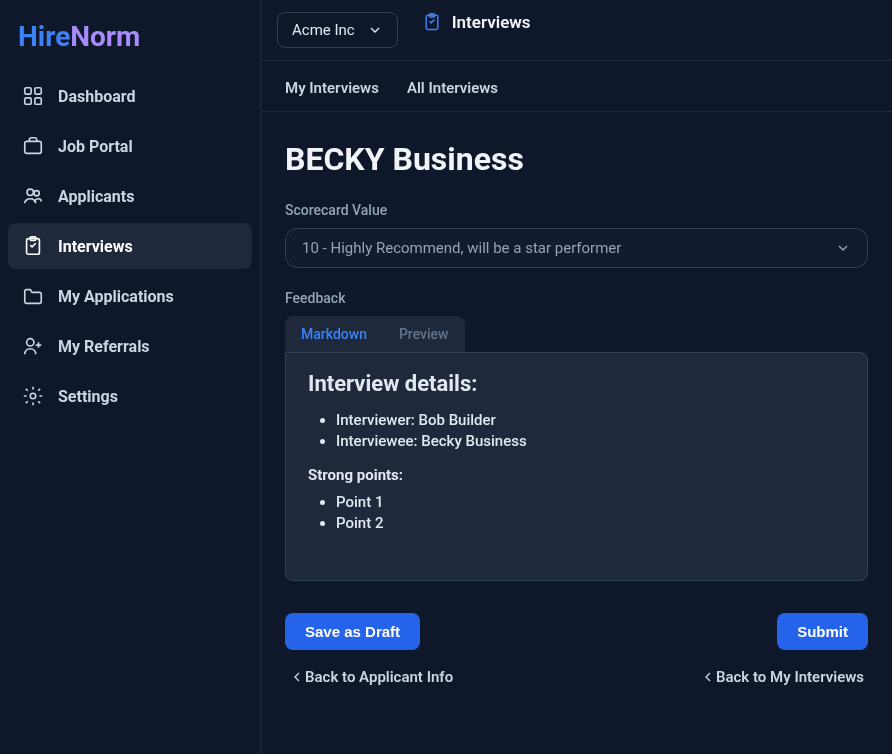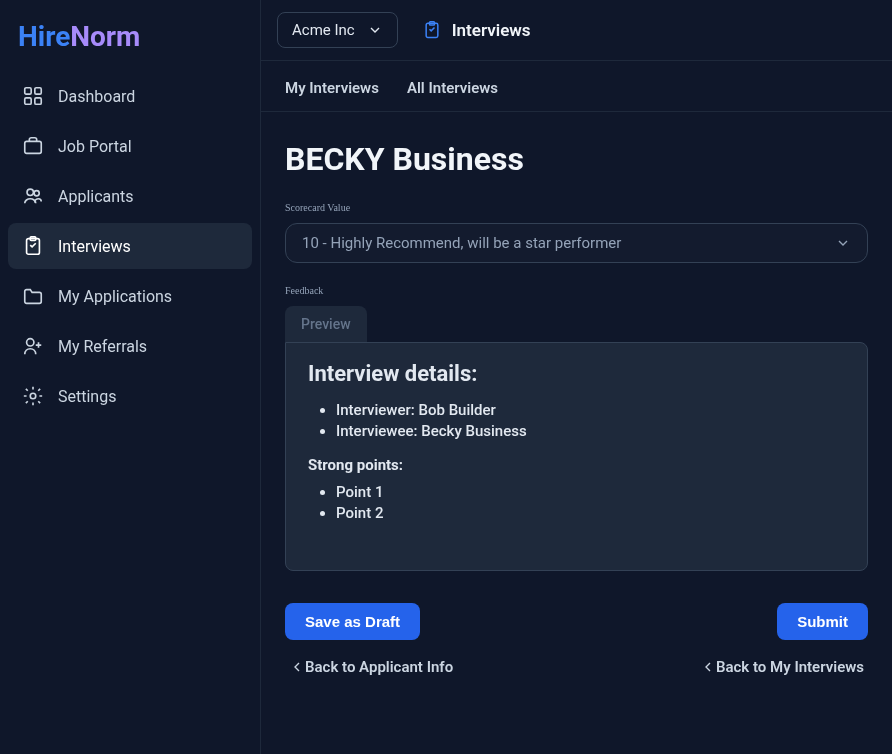--- a/index.html
+++ b/index.html
@@ -37,35 +37,35 @@
 }
 .nav-item {
   display: flex;
   align-items: center;
   gap: 14px;
   padding: 12px 14px;
   border-radius: 8px;
   cursor: pointer;
   color: #cbd5e1;
   font-size: 16px;
-  font-weight: 400;
+  font-weight: 700;
 }
 .nav-item.active { background: #1e293b; color: #ffffff; }
 .nav-icon { width: 22px; height: 22px; flex-shrink: 0; }
 .nav-icon svg { width: 100%; height: 100%; stroke: currentColor; fill: none; stroke-width: 1.8; }
 
 .main {
   flex: 1;
   display: flex;
   flex-direction: column;
   overflow: hidden;
 }
 .topbar {
   display: flex;
-  align-items: center;
+  align-items: flex-start;
   gap: 24px;
   padding: 12px 16px;
   border-bottom: 1px solid #1e293b;
 }
 .org-select {
   display: flex;
   align-items: center;
   gap: 12px;
   padding: 8px 14px;
   border: 1px solid #334155;
@@ -107,25 +107,24 @@
 .inner {
   padding: 28px 24px 24px 24px;
 }
 .page-title {
   font-size: 32px;
   font-weight: 700;
   color: #f1f5f9;
   margin-bottom: 24px;
 }
 .label {
-  font-size: 10px;
+  font-size: 14px;
   color: #94a3b8;
   font-weight: 500;
   margin-bottom: 10px;
-  font-family: Liberation Serif, serif;
 }
 .select {
   display: flex;
   align-items: center;
   justify-content: space-between;
   padding: 10px 16px;
   border: 1px solid #334155;
   border-radius: 12px;
   background: #1e293b40;
   cursor: pointer;
@@ -329,20 +328,21 @@
         <span>10 - Highly Recommend, will be a star performer</span>
         <span class="chev">
           <svg viewBox="0 0 24 24">
               <path d="M6 9l6 6 6-6"></path>
             </svg>
         </span>
       </div>
 
       <div class="label">Feedback</div>
       <div class="editor-tabs">
+        <div class="editor-tab active">Markdown</div>
         <div class="editor-tab inactive">Preview</div>
       </div>
       <div class="preview-box">
         <h2>Interview details:</h2>
         <ul>
           <li>Interviewer: Bob Builder</li>
           <li>Interviewee: Becky Business</li>
         </ul>
         <strong>Strong points:</strong>
         <ul>

